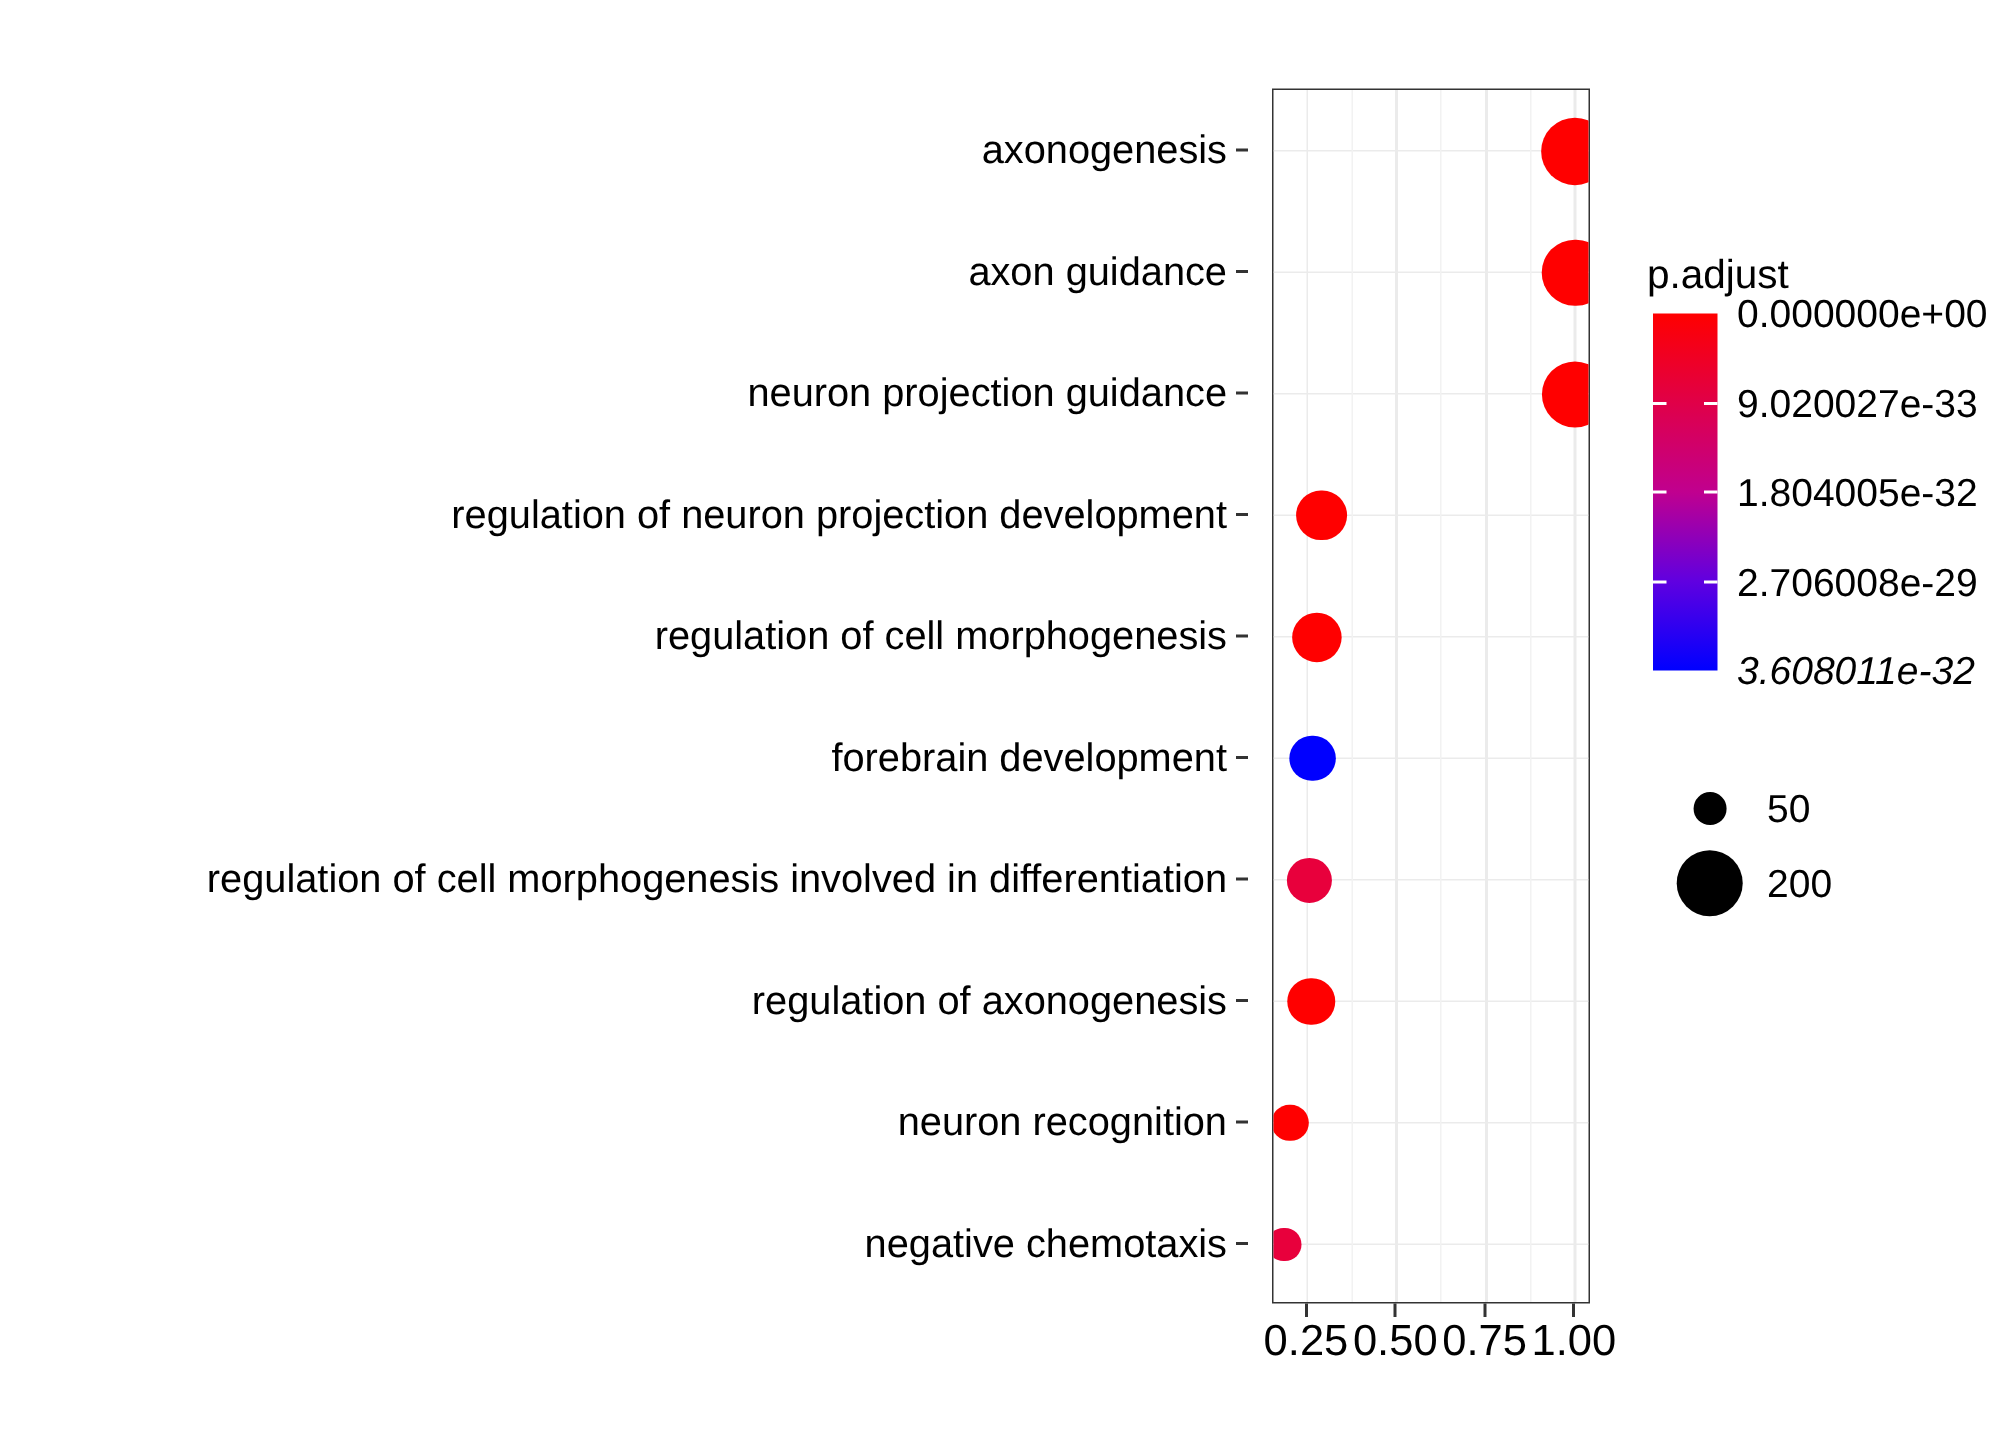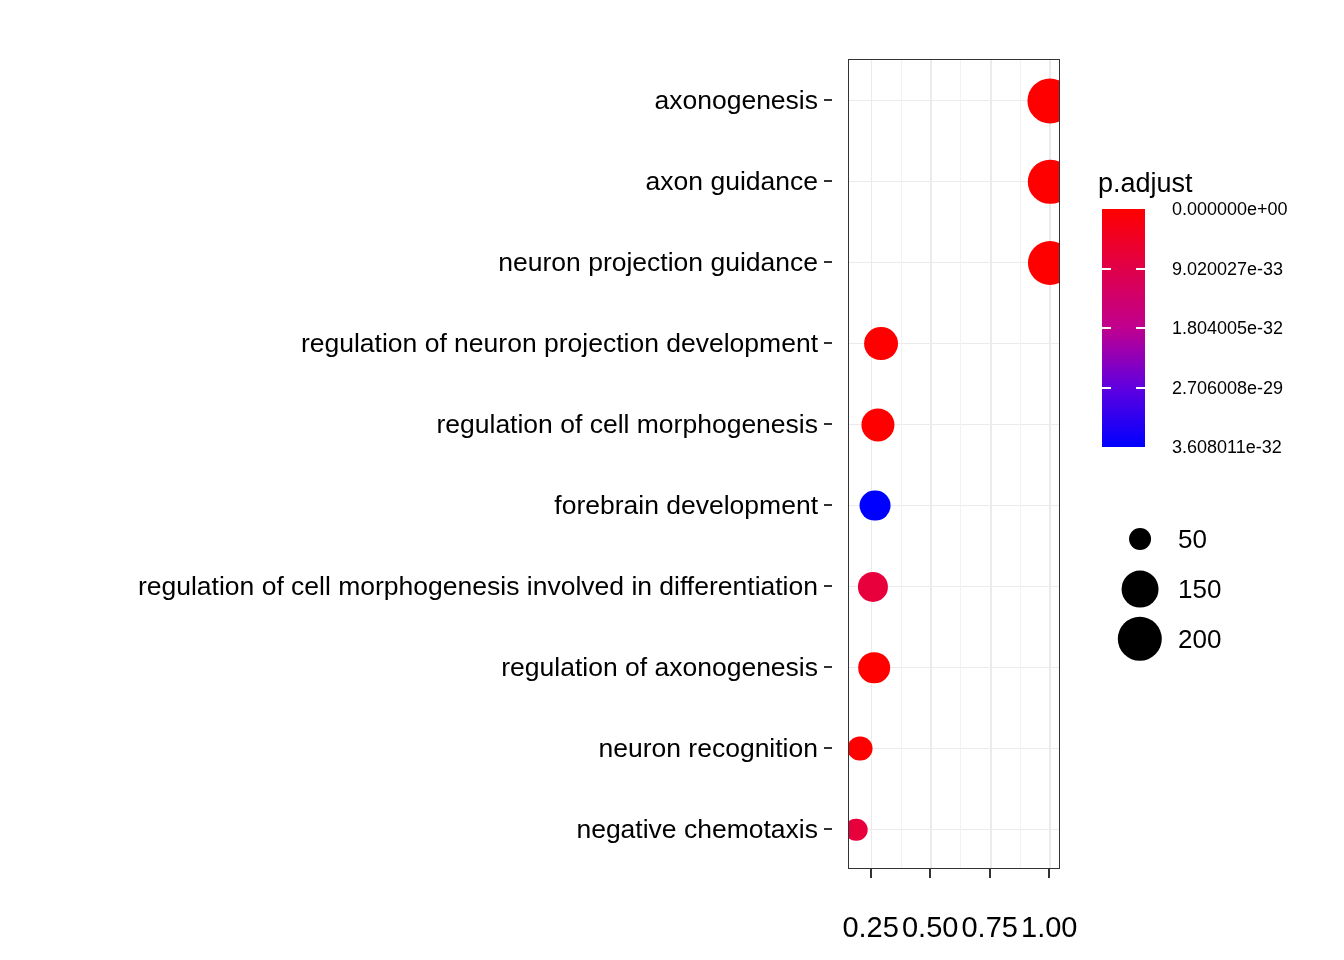--- a/index.html
+++ b/index.html
@@ -93,21 +93,20 @@
     background: #333333;
     transform: translateX(-50%);
   }
   .xticklabel {
     position: absolute;
     top: 880px;
     font-size: 29px;
     line-height: 1;
     white-space: nowrap;
     transform: translateX(-50%);
-    margin-top: 33px;
   }
   #xaxis-title {
     position: absolute;
     top: 918px;
     left: 848px;
     width: 212px;
     text-align: center;
     font-size: 29px;
     line-height: 1;
     white-space: nowrap;
@@ -143,22 +142,22 @@
   .cb-tick {
     position: absolute;
     height: 2px;
     width: 9px;
     background: #ffffff;
   }
   .cb-tick.left  { left: 4px; }
   .cb-tick.right { left: 38px; }
   .cb-label {
     position: absolute;
-    left: 74px;
-    font-size: 18px;
+    left: 60px;
+    font-size: 26px;
     line-height: 1;
     white-space: nowrap;
     transform: translateY(-50%);
     color: #000000;
   }
 
   #size-legend {
     position: absolute;
     left: 1098px;
     top: 498px;
@@ -269,34 +268,30 @@
     <div class="cb-label" style="top: 0px;">0.000000e+00</div>
         <div class="cb-tick left" style="top: 58.5px;"></div>
         <div class="cb-tick right" style="top: 58.5px;"></div>
         <div class="cb-label" style="top: 59.5px;">9.020027e-33</div>
         <div class="cb-tick left" style="top: 118px;"></div>
         <div class="cb-tick right" style="top: 118px;"></div>
         <div class="cb-label" style="top: 119px;">1.804005e-32</div>
         <div class="cb-tick left" style="top: 177.5px;"></div>
         <div class="cb-tick right" style="top: 177.5px;"></div>
         <div class="cb-label" style="top: 178.5px;">2.706008e-29</div>
-        <div class="cb-label" style="top: 238px;">3.608011e-32</div>
+        <div class="cb-label" style="top: 238px; font-style: italic;">3.608011e-32</div>
       </div>
   </div>
 
   <div id="size-legend">
     <div class="size-rows">
         <div class="size-row">
           <div class="size-dot" style="width: 21.9px; height: 21.9px; background: rgb(0, 0, 0);"></div>
           <div class="size-label">50</div>
         </div>
         <div class="size-row">
-          <div class="size-dot" style="width: 36.9px; height: 36.9px; background: rgb(0, 0, 0);"></div>
-          <div class="size-label">150</div>
-        </div>
-        <div class="size-row">
           <div class="size-dot" style="width: 44.4px; height: 44.4px; background: rgb(0, 0, 0);"></div>
           <div class="size-label">200</div>
         </div>
       </div>
   </div>
 
 </div>
 
 </body></html>

